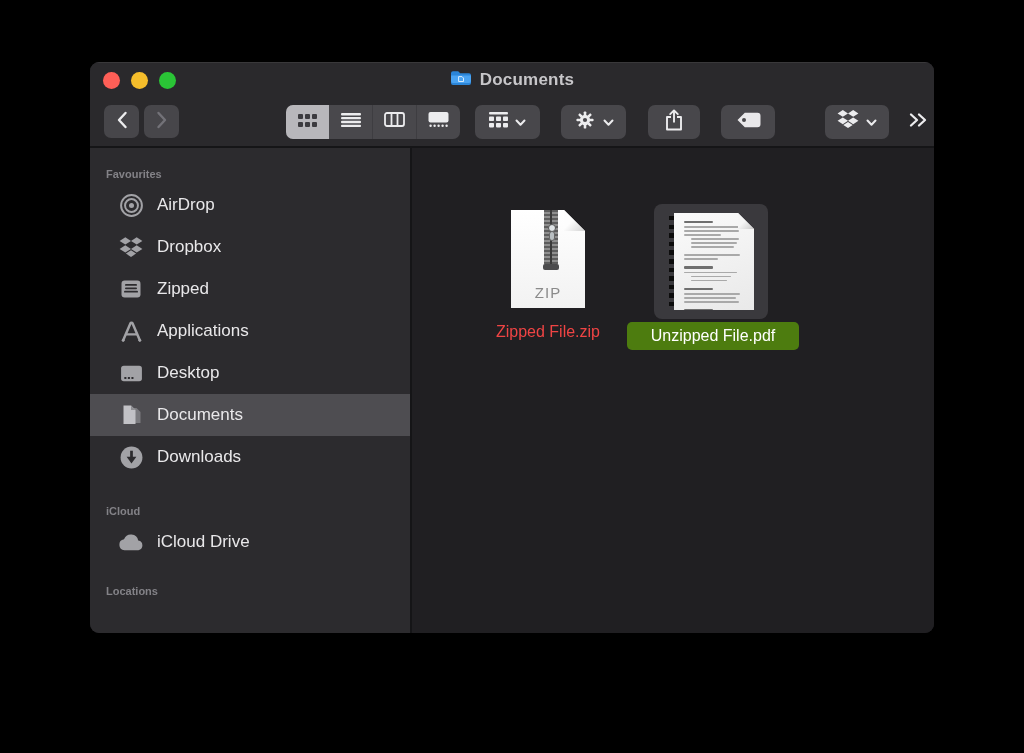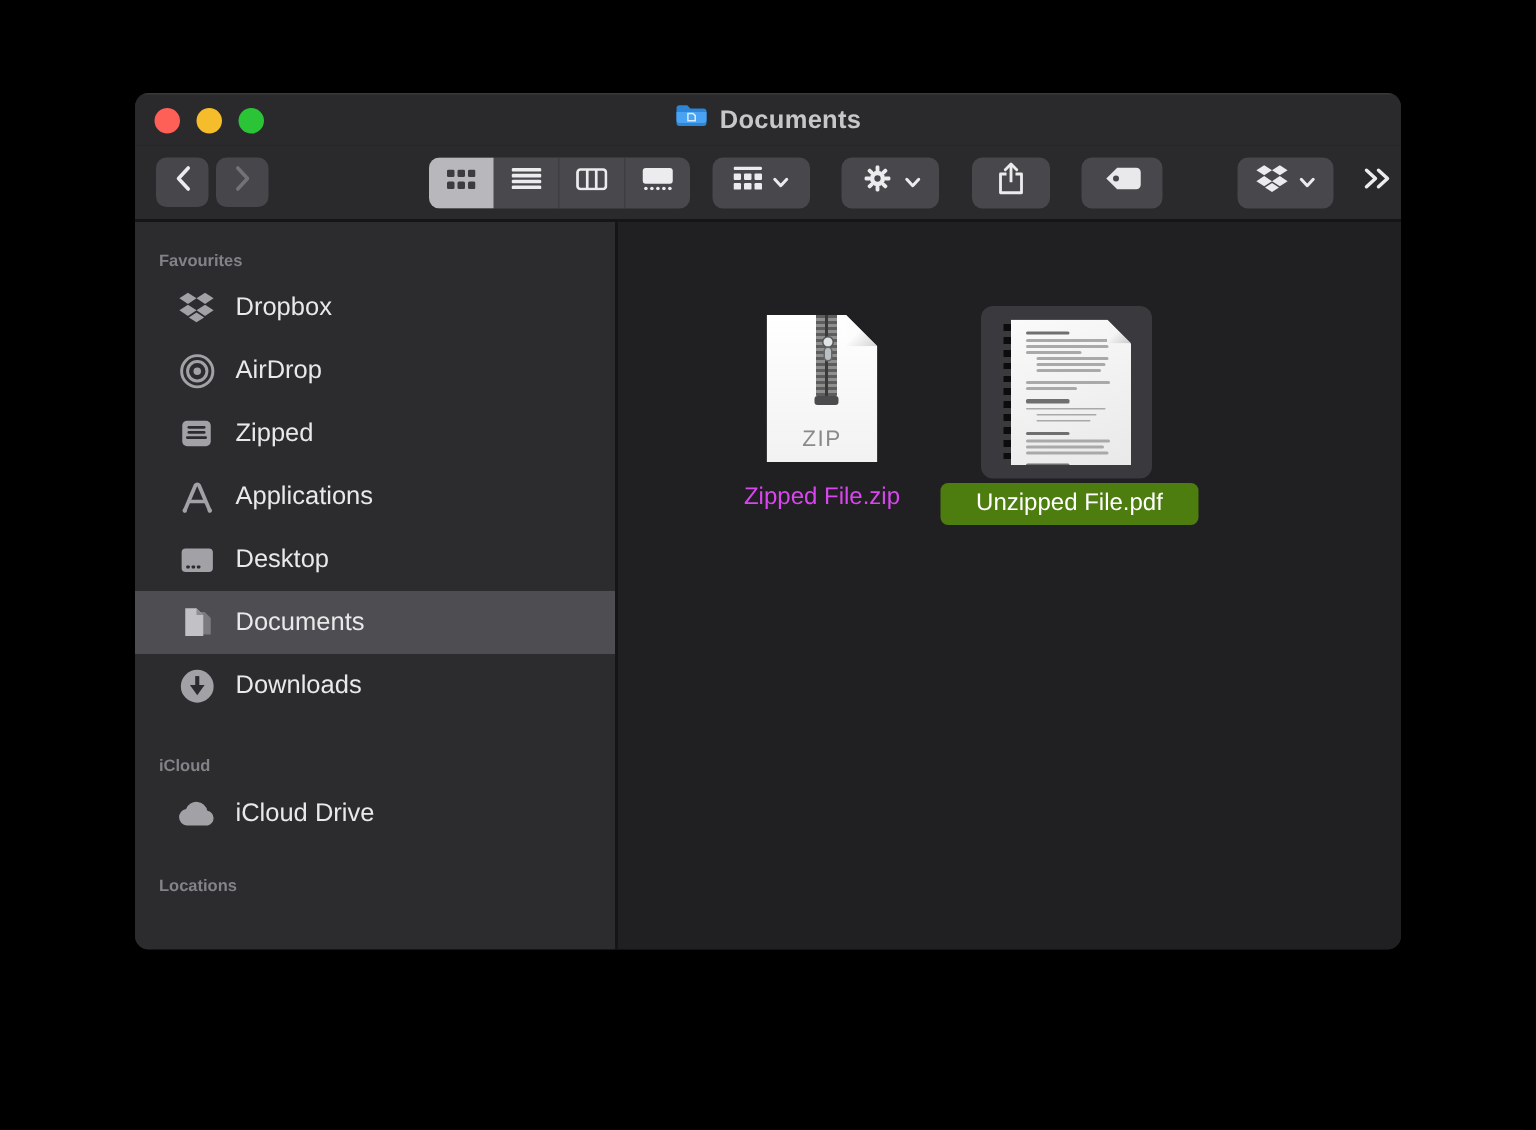--- a/index.html
+++ b/index.html
@@ -71,21 +71,21 @@
     box-shadow:0 1px 3px rgba(0,0,0,.5);}
   .pdf-fold{position:absolute;right:0;top:0;width:16px;height:16px;
     background:linear-gradient(135deg,#f5f5f5 45%,#c9c9c9 100%);
     clip-path:polygon(0 0,100% 100%,0 100%);}
   .pdf-lines{position:absolute;left:10px;top:8px;right:8px;}
   .pdf-lines i{display:block;height:1.6px;background:#a9a9a9;margin-bottom:2.4px;border-radius:1px;}
   .pdf-lines i.h{height:2.4px;background:#6f6f6f;width:46%!important;margin-bottom:3px;}
   .pdf-lines i.gap{background:transparent;}
   .pdf-lines i.b{margin-left:7px;}
   
-  .file-label{position:absolute;font-size:16px;color:#d946ef;white-space:nowrap;}
+  .file-label{position:absolute;font-size:16px;color:#ef4444;white-space:nowrap;}
   .label-zip{left:36px;top:175px;width:200px;text-align:center;}
   .label-pill{left:215px;top:174px;width:172px;height:28px;border-radius:5px;
     display:flex;align-items:center;justify-content:center;color:#fff;}
 </style>
 </head>
 <body>
 
 <div class="window">
 
   <div class="titlebar">
@@ -269,42 +269,42 @@
     </div>
   </div>
 
   <div class="content">
 
     <div class="sidebar">
       <div class="sec-header">Favourites</div>
 
       <div class="side-row">
         <span class="side-ic">
+          <svg width="25" height="25" viewBox="0 0 24 24">
+            <circle cx="12" cy="12" r="2.4" fill="#a2a2a6"></circle>
+            <circle cx="12" cy="12" r="6.2" fill="none" stroke="#a2a2a6" stroke-width="1.9"></circle>
+            <circle cx="12" cy="12" r="10" fill="none" stroke="#a2a2a6" stroke-width="1.9"></circle>
+          </svg>
+        </span>
+        <span class="side-label">AirDrop</span>
+      </div>
+
+      <div class="side-row">
+        <span class="side-ic">
           <svg width="24" height="23" viewBox="0 0 24 23">
               <g fill="#a2a2a6">
             <path d="M6.3 1.2 12 4.9 6.3 8.6 0.6 4.9Z"></path>
                 <path d="M17.7 1.2 23.4 4.9 17.7 8.6 12 4.9Z"></path>
             <path d="M6.3 9.2 12 12.9 6.3 16.6 0.6 12.9Z"></path>
                 <path d="M17.7 9.2 23.4 12.9 17.7 16.6 12 12.9Z"></path>
             <path d="M6.9 17.6 12 14.3 17.1 17.6 12 20.9Z"></path>
           </g>
             </svg>
         </span>
         <span class="side-label">Dropbox</span>
-      </div>
-
-      <div class="side-row">
-        <span class="side-ic">
-          <svg width="25" height="25" viewBox="0 0 24 24">
-            <circle cx="12" cy="12" r="2.4" fill="#a2a2a6"></circle>
-            <circle cx="12" cy="12" r="6.2" fill="none" stroke="#a2a2a6" stroke-width="1.9"></circle>
-            <circle cx="12" cy="12" r="10" fill="none" stroke="#a2a2a6" stroke-width="1.9"></circle>
-          </svg>
-        </span>
-        <span class="side-label">AirDrop</span>
       </div>
 
       <div class="side-row">
         <span class="side-ic">
           <svg width="24" height="24" viewBox="0 0 24 24">
             <rect x="2.5" y="3.5" width="19" height="17" rx="3.2" fill="#a2a2a6"></rect>
             <g fill="#2c2b2e">
                 <rect x="6" y="7" width="12" height="1.8" rx="0.9"></rect>
                 <rect x="6" y="10.4" width="12" height="1.8" rx="0.9"></rect>
                 <rect x="5" y="13.8" width="14" height="1.8" rx="0.9"></rect>

